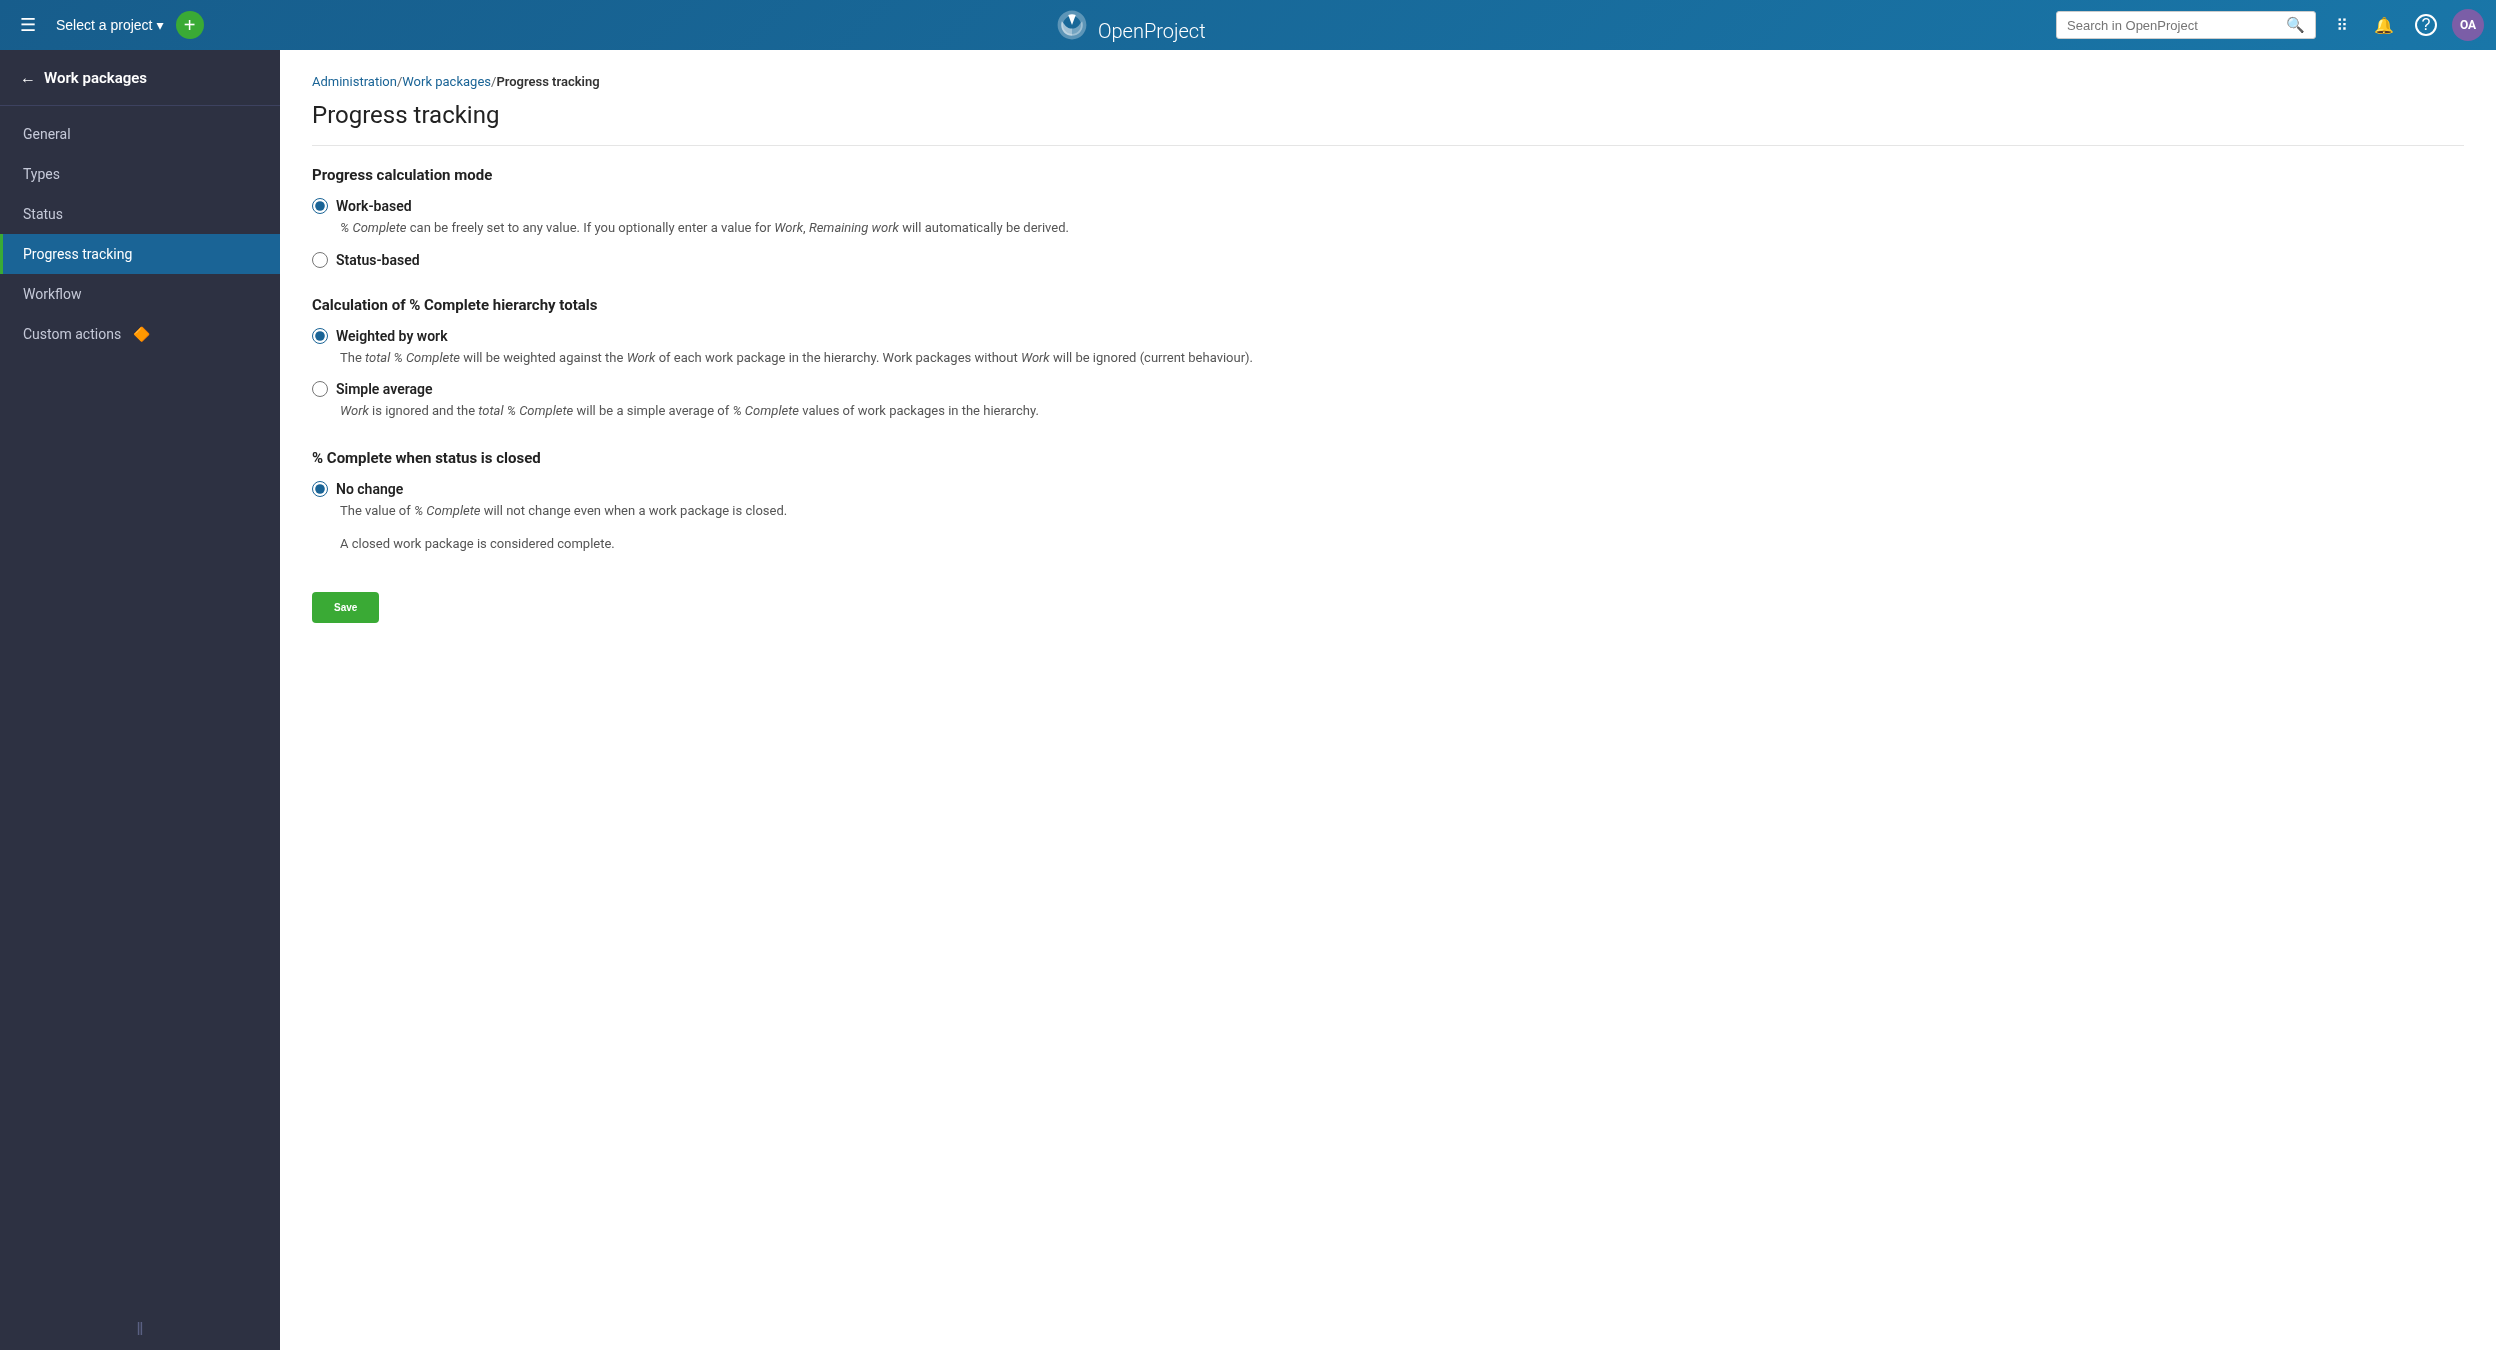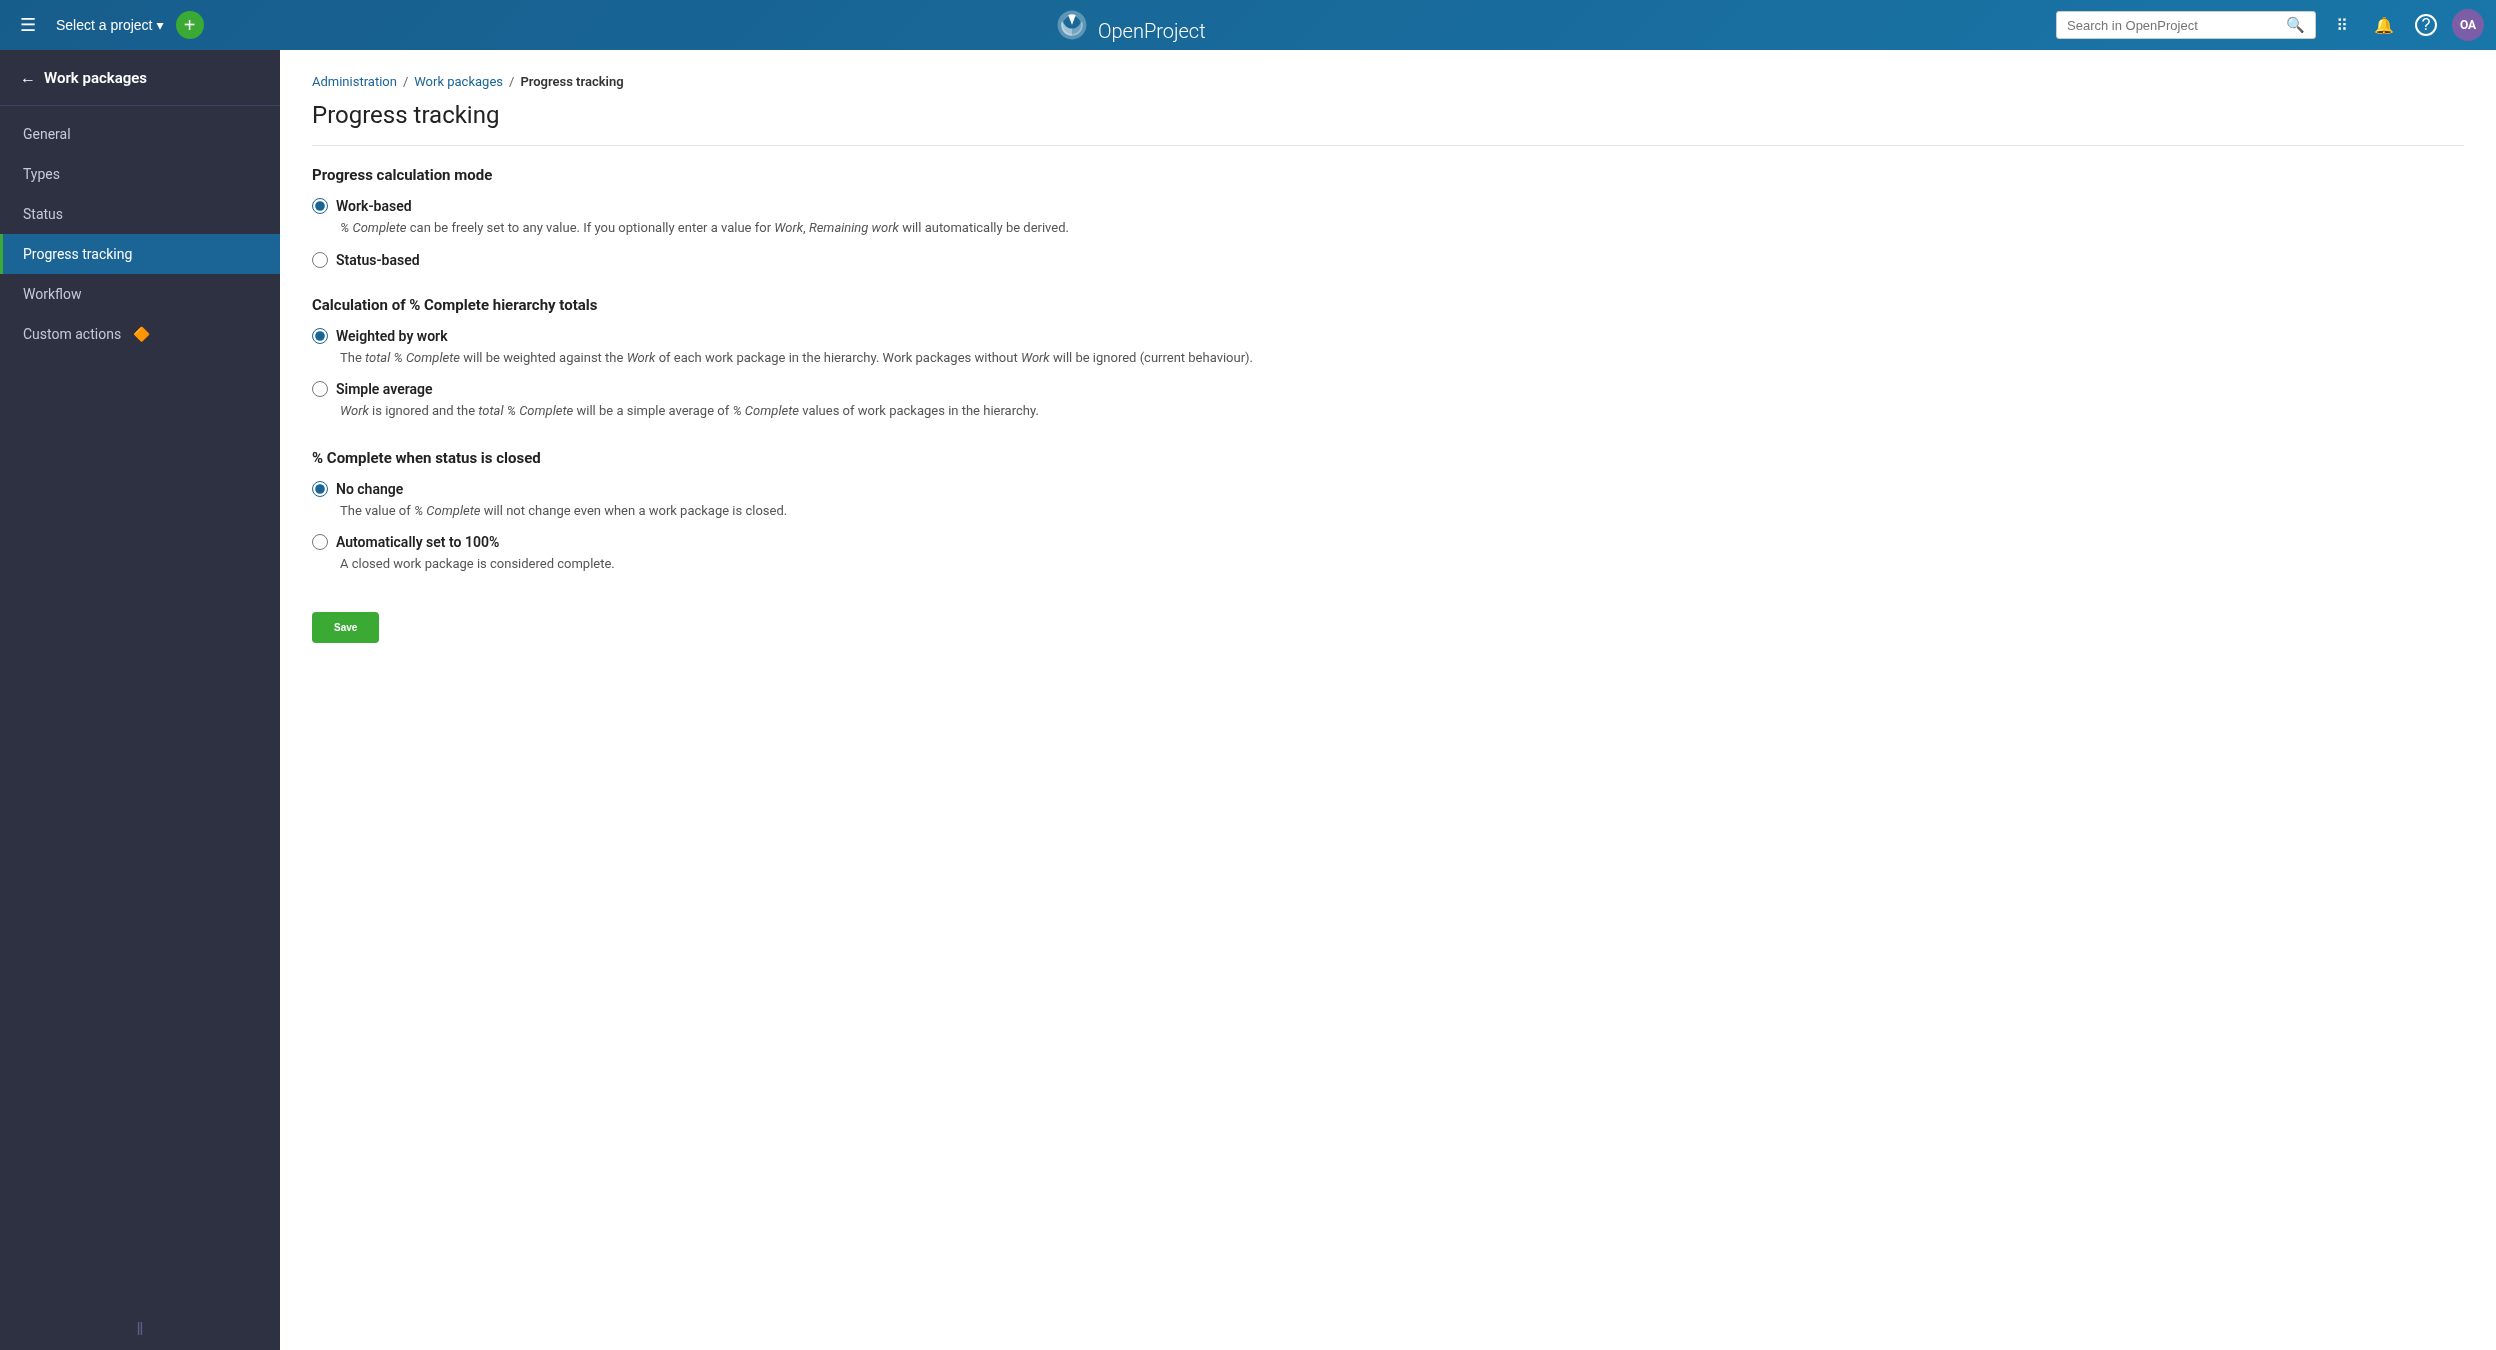--- a/index.html
+++ b/index.html
@@ -147,21 +147,21 @@
       flex: 1;
       background: #fff;
       padding: 24px 32px;
       overflow-y: auto;
     }
 
     
     .breadcrumb {
       display: flex;
       align-items: center;
-      gap: 6px;
+      gap: 0;
       font-size: 13px;
       color: #1a6496;
       margin-bottom: 12px;
     }
     .breadcrumb a { color: #1a6496; text-decoration: none; }
     .breadcrumb-sep { color: #666; }
     .breadcrumb-current { color: #333; font-weight: 600; }
 
     .page-title {
       font-size: 24px;
@@ -378,24 +378,20 @@
         <div class="radio-row">
           <input type="radio" name="closed-mode" id="no-change" checked="" style="">
           <label for="no-change">No change</label>
         </div>
         <div class="radio-desc">
           The value of <em>% Complete</em> will not change even when a work package is closed.
         </div>
       </div>
 
       <div class="radio-option">
-        <div class="radio-row">
-          <input type="radio" name="closed-mode" id="auto-100" style="">
-          <label for="auto-100">Automatically set to 100%</label>
-        </div>
         <div class="radio-desc">
           A closed work package is considered complete.
         </div>
       </div>
     </div>
 
     
     <button class="save-btn">Save</button>
 
   </main>

